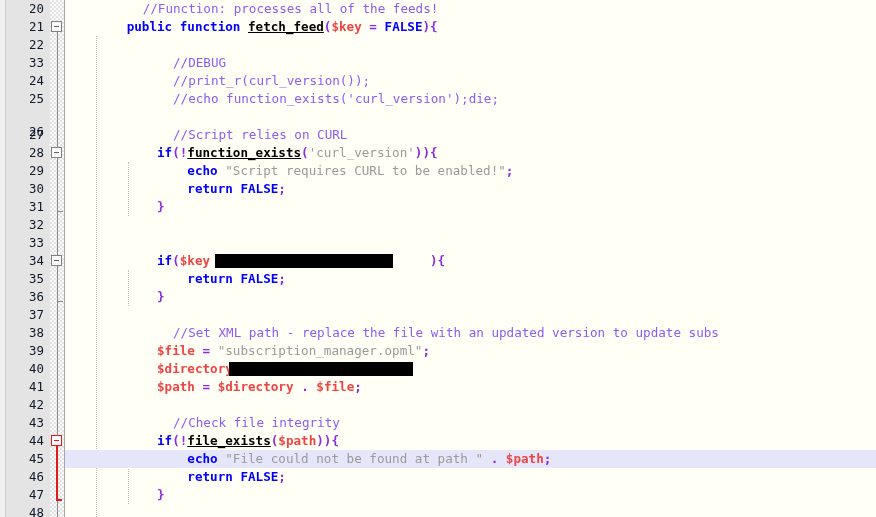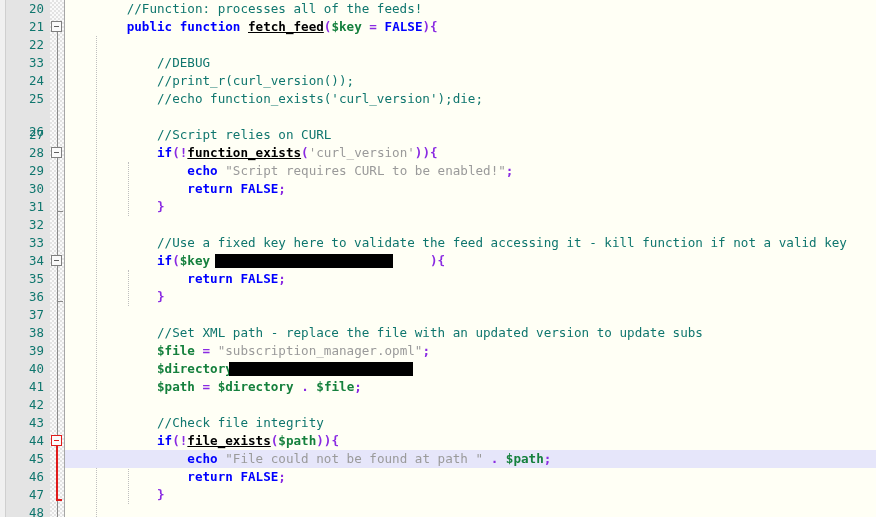--- a/index.html
+++ b/index.html
@@ -81,21 +81,21 @@
     background: #e6e6fa;
     z-index: 0;
   }
   .lineno {
     position: absolute;
     left: 0; top: 0;
     width: 44px;
     height: 18px;
     line-height: 18px;
     text-align: right;
-    color: #0f766e;
+    color: #0f172a;
     font-size: 12.4px;
     z-index: 2;
   }
   .code {
     position: absolute;
     left: 66px; top: 0;
     height: 18px;
     line-height: 18px;
     white-space: pre;
     color: #000000;
@@ -161,24 +161,24 @@
     width: 876px; height: 517px;
     z-index: 7;
     pointer-events: none;
   }
   .redact {
     position: absolute;
     background: #000000;
   }
 
   
-  .t-cmt  { color: #0f766e; }
+  .t-cmt  { color: #8b5cf6; padding-left: 16px; }
   .t-kw   { color: #0000ff; font-weight: bold; }
   .t-fn   { color: #000000; font-weight: bold; text-decoration: underline; }
-  .t-var  { color: #15803d; font-weight: bold; }
+  .t-var  { color: #ef4444; font-weight: bold; }
   .t-str  { color: #9a9a9a; }
   .t-pun  { color: #8a2be2; font-weight: bold; }
   .t-op   { color: #8a2be2; font-weight: bold; }
   .t-plain{ color: #000000; }
 </style>
 </head>
 <body>
 
 <div id="editor">
 
@@ -243,21 +243,20 @@
       <div class="row" style="top: 0px;">
         <div class="lineno">31</div>
         <div class="code"><span class="t-plain">            </span><span class="t-pun">}</span></div>
       </div>
       <div class="row" style="top: 0px;">
         <div class="lineno">32</div>
         <div class="code"></div>
       </div>
       <div class="row" style="top: 0px;">
         <div class="lineno">33</div>
-        <div class="code"><span class="t-cmt">            //Use a fixed key here to validate the feed accessing it - kill function if not a valid key</span></div>
       </div>
       <div class="row" style="top: 0px;">
         <div class="lineno">34</div>
         <div class="code"><span class="t-plain">            </span><span class="t-kw">if</span><span class="t-pun">(</span><span class="t-var">$key</span><span class="t-plain"> </span><span class="t-op">!=</span><span class="t-plain">                          </span><span class="t-pun">){</span></div>
       </div>
       <div class="row" style="top: 0px;">
         <div class="lineno">35</div>
         <div class="code"><span class="t-plain">                </span><span class="t-kw">return FALSE</span><span class="t-pun">;</span></div>
       </div>
       <div class="row" style="top: 0px;">

